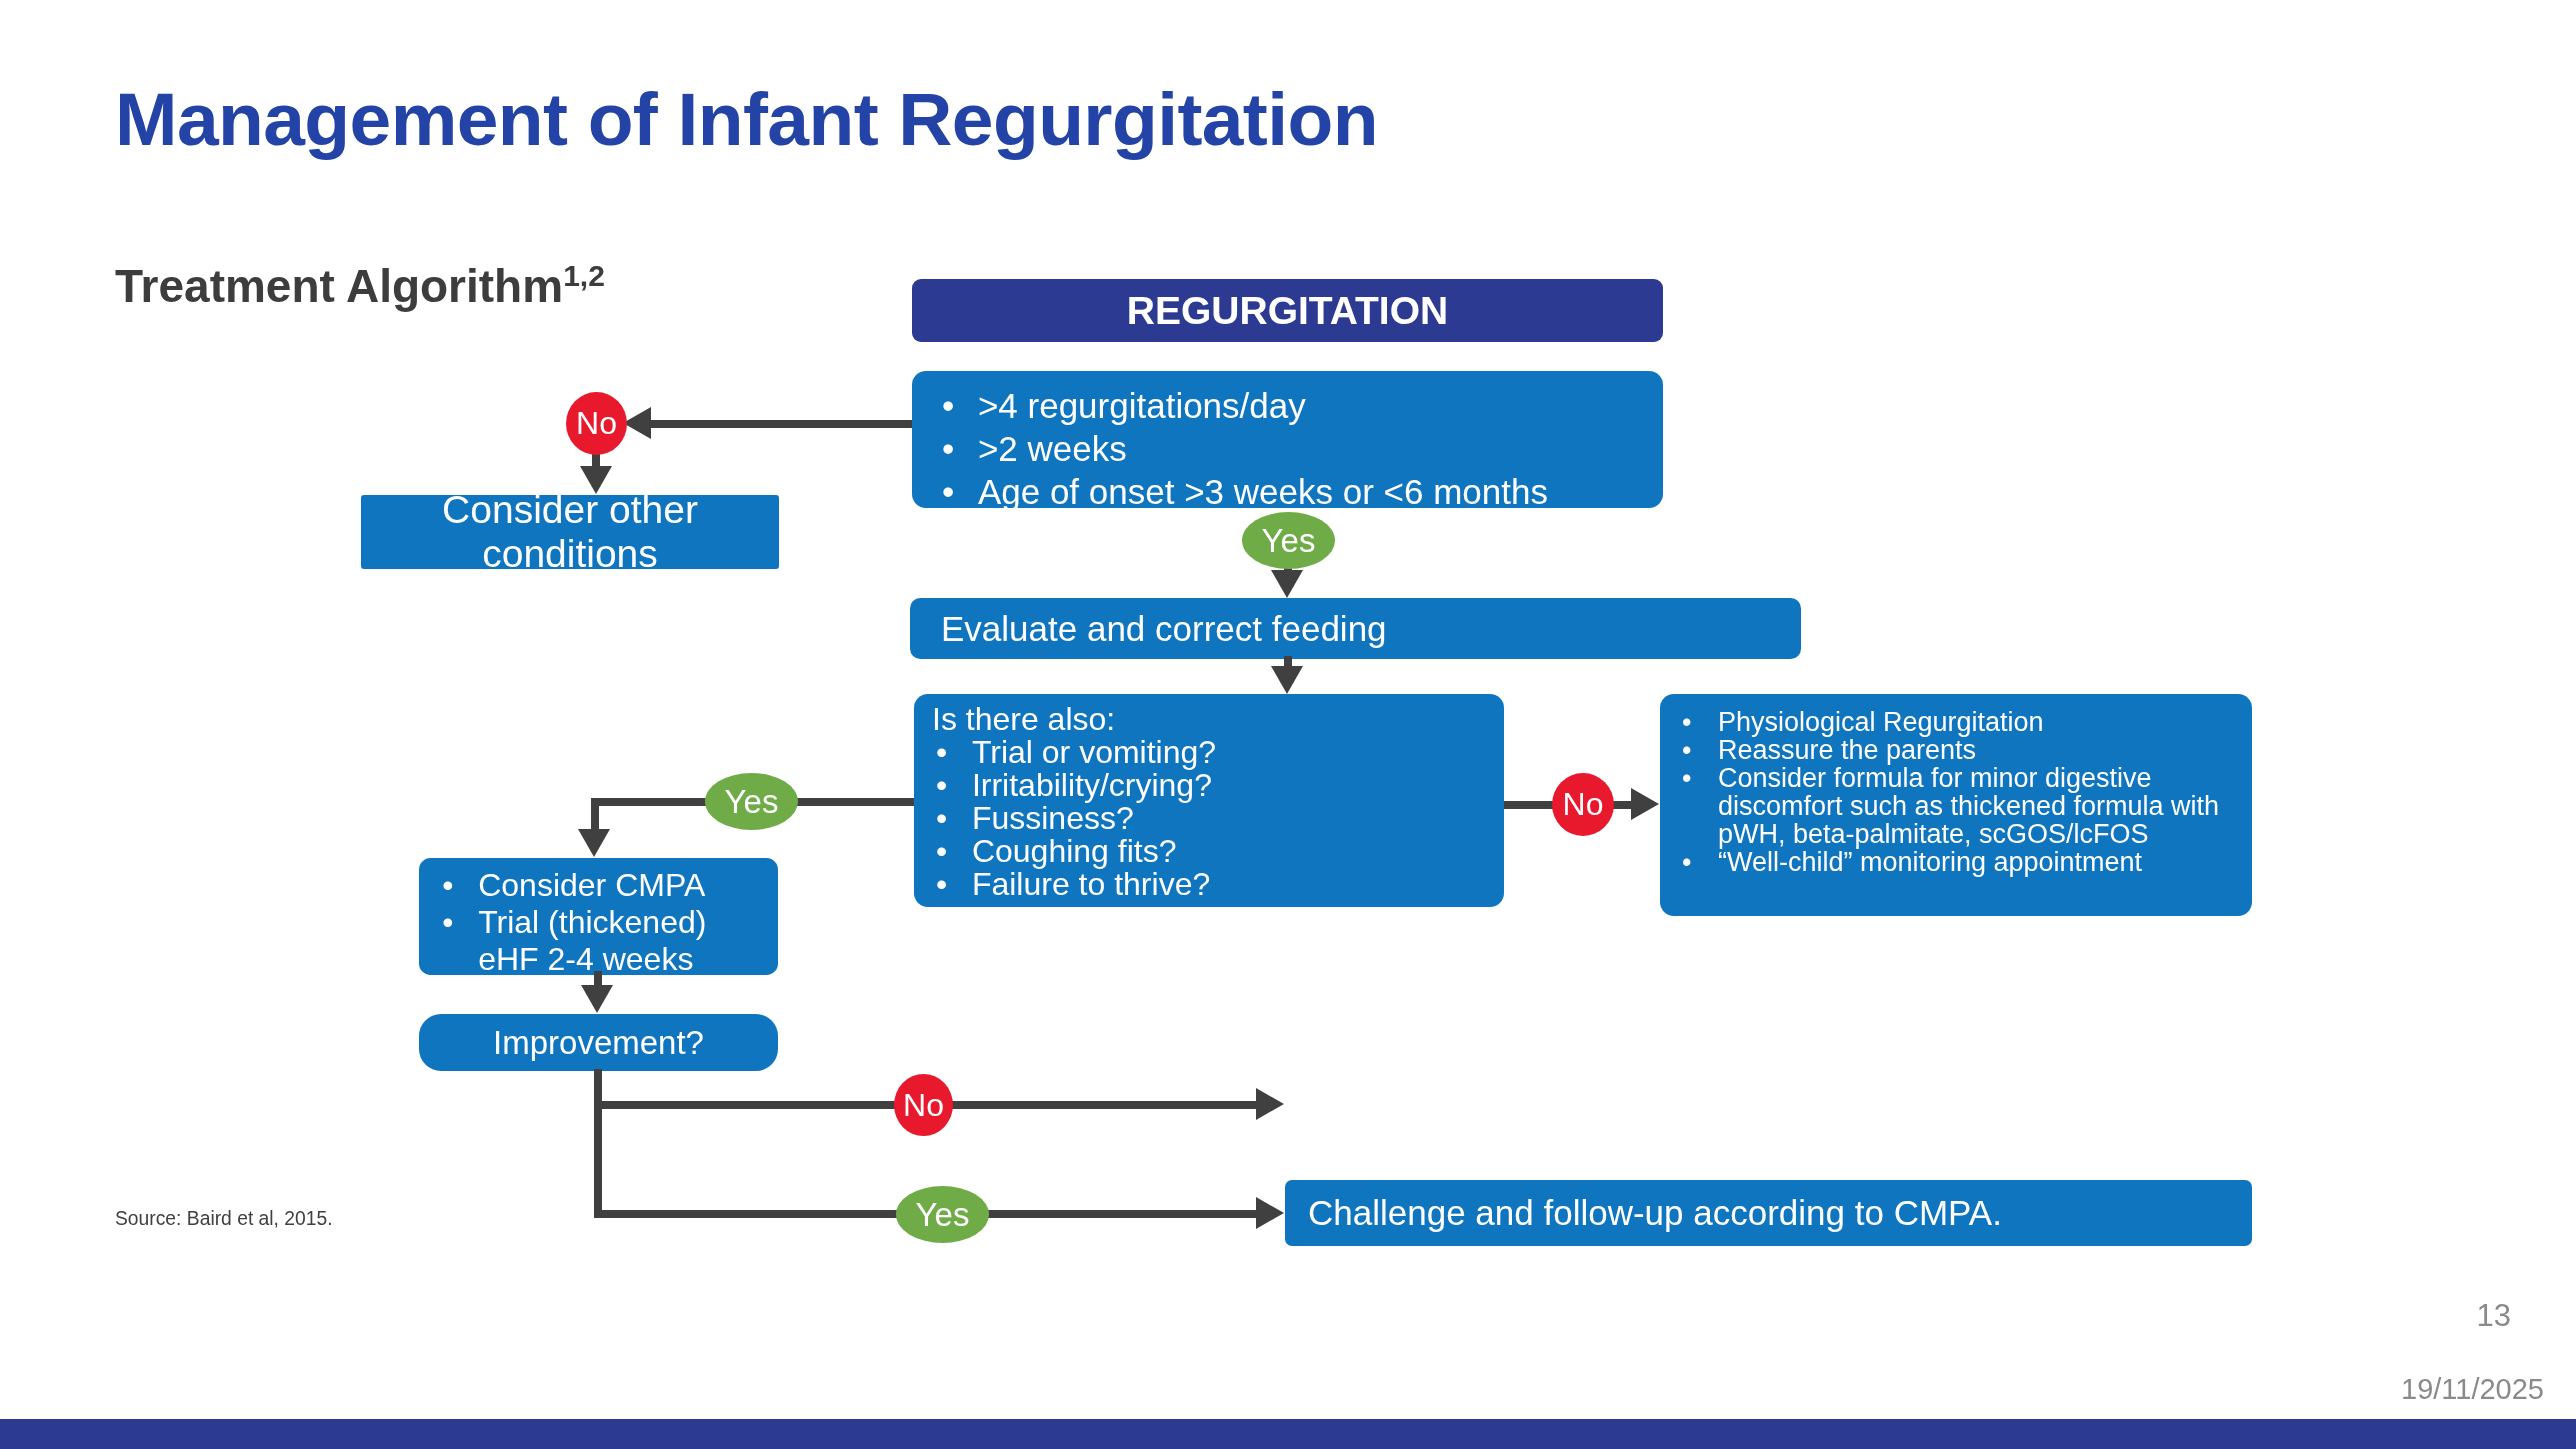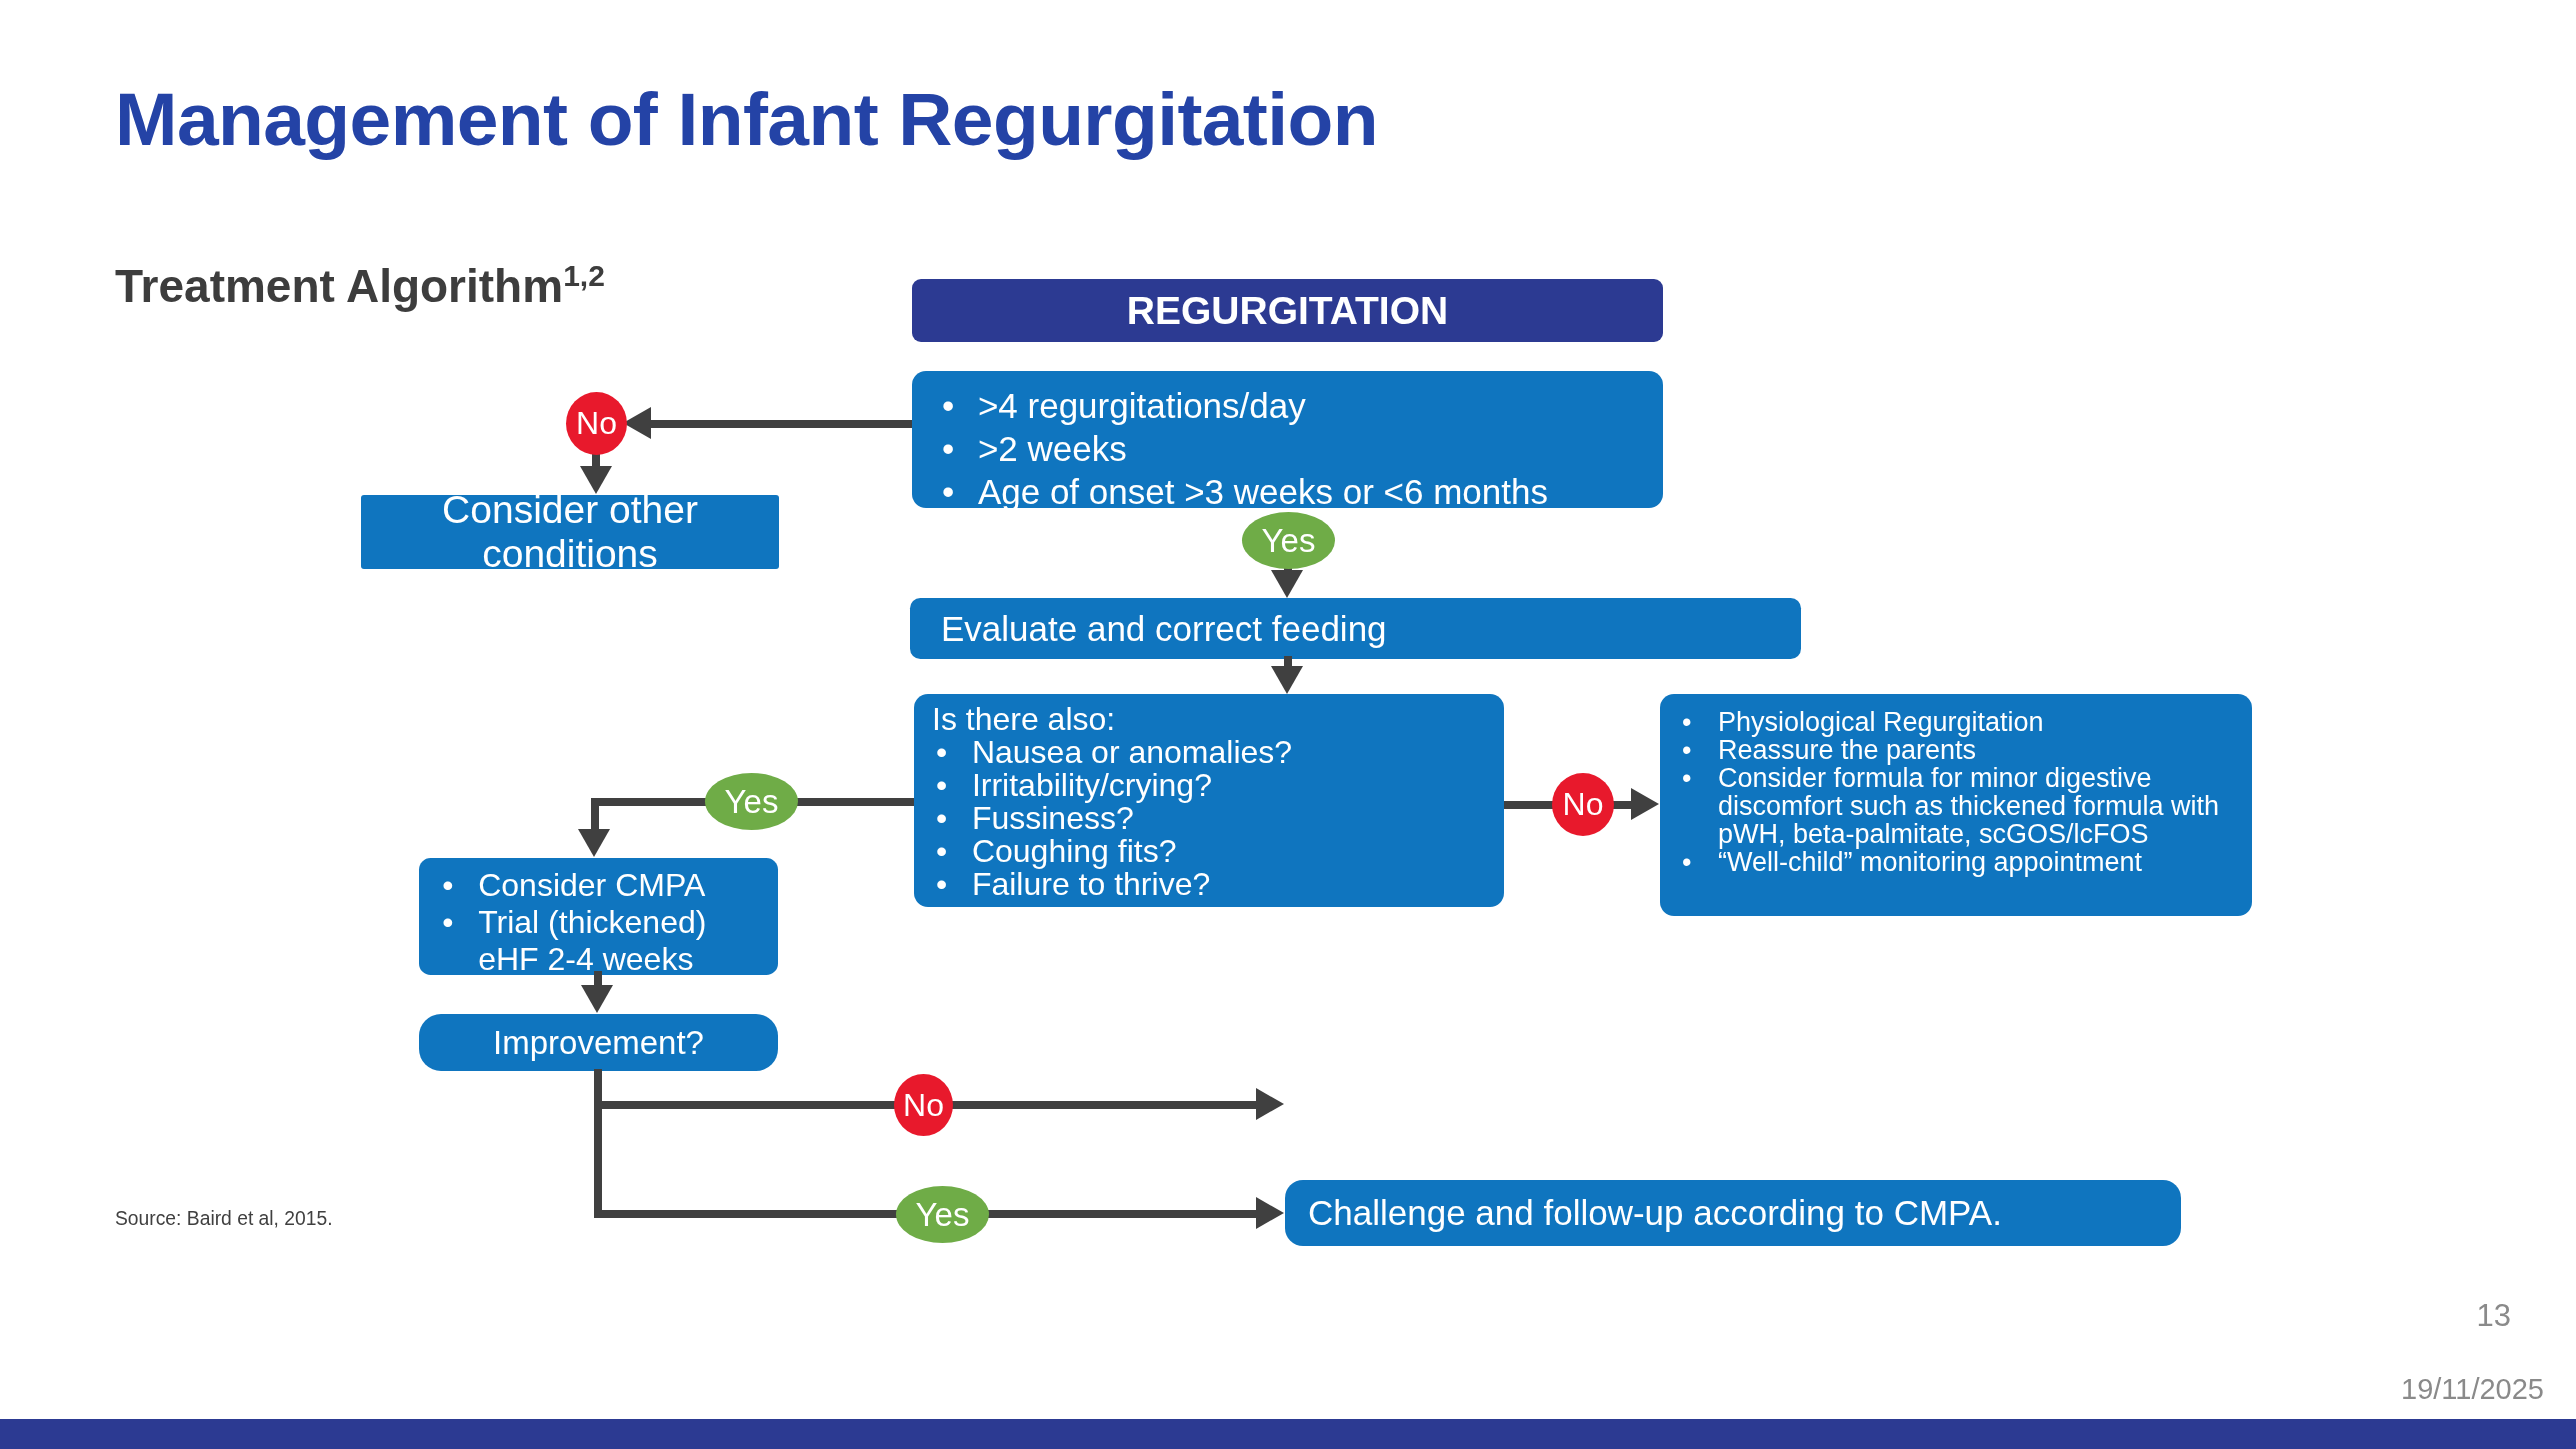--- a/index.html
+++ b/index.html
@@ -76,21 +76,21 @@
   <div class="ah down" style="left:1271px;top:570px;"></div>
 
   <div class="box" style="left:910px;top:598px;width:891px;height:61px;font-size:35px;line-height:61px;padding-left:31px;border-radius:10.3px;">Evaluate and correct feeding frequency/volume/technique</div>
   <div class="vline" style="left:1284px;top:656px;width:7.7px;height:16px;"></div>
   <div class="ah down" style="left:1271px;top:666px;"></div>
 
   <div class="box" style="left:914px;top:694px;width:590px;height:213px;font-size:32px;line-height:33px;padding:9px 13px 0 18px;z-index:2;">
     <div>Is there also:</div>
     <div class="brow">
         <span class="dot"></span>
-        <span class="btext">Nausea or anomalies?</span>
+        <span class="btext">Trial or vomiting?</span>
       </div>
     <div class="brow">
         <span class="dot"></span>
         <span class="btext">Irritability/crying?</span>
       </div>
     <div class="brow">
         <span class="dot"></span>
         <span class="btext">Fussiness?</span>
       </div>
     <div class="brow">
@@ -147,21 +147,21 @@
 
   <div class="vline" style="left:594px;top:1069px;width:7.7px;height:149px;"></div>
 
   <div class="hline" style="left:594px;top:1101px;width:667px;height:7.7px;"></div>
   <div class="ah right" style="left:1256px;top:1088px;"></div>
   <div class="badge no" style="left:894px;top:1074px;width:59px;height:62px;">No</div>
 
   <div class="hline" style="left:594px;top:1210px;width:667px;height:7.7px;"></div>
   <div class="ah right" style="left:1256px;top:1197px;"></div>
   <div class="badge yes" style="left:896px;top:1186px;width:93px;height:57px;font-size:33px;">Yes</div>
-  <div class="box" style="left:1285px;top:1180px;width:896px;height:66px;font-size:35px;line-height:66px;padding-left:23px;border-radius:18px;">Challenge and follow-up according to CMPA.</div>
+  <div class="box" style="left:1285px;top:1180px;width:967px;height:66px;font-size:35px;line-height:66px;padding-left:23px;border-radius:7px;">Challenge and follow-up according to CMPA.</div>
 
   <div class="abs smallgray" style="left:115px;top:1208px;">Source: Baird et al, 2015.</div>
 
 
   <div class="abs pagegray" style="left:2421px;top:1298px;width:90px;text-align:right;font-size:31px;">13</div>
   <div class="abs pagegray" style="left:2344px;top:1373px;width:200px;text-align:right;font-size:29px;">19/11/2025</div>
 
   <div class="bottombar"></div>
 </div>
 

